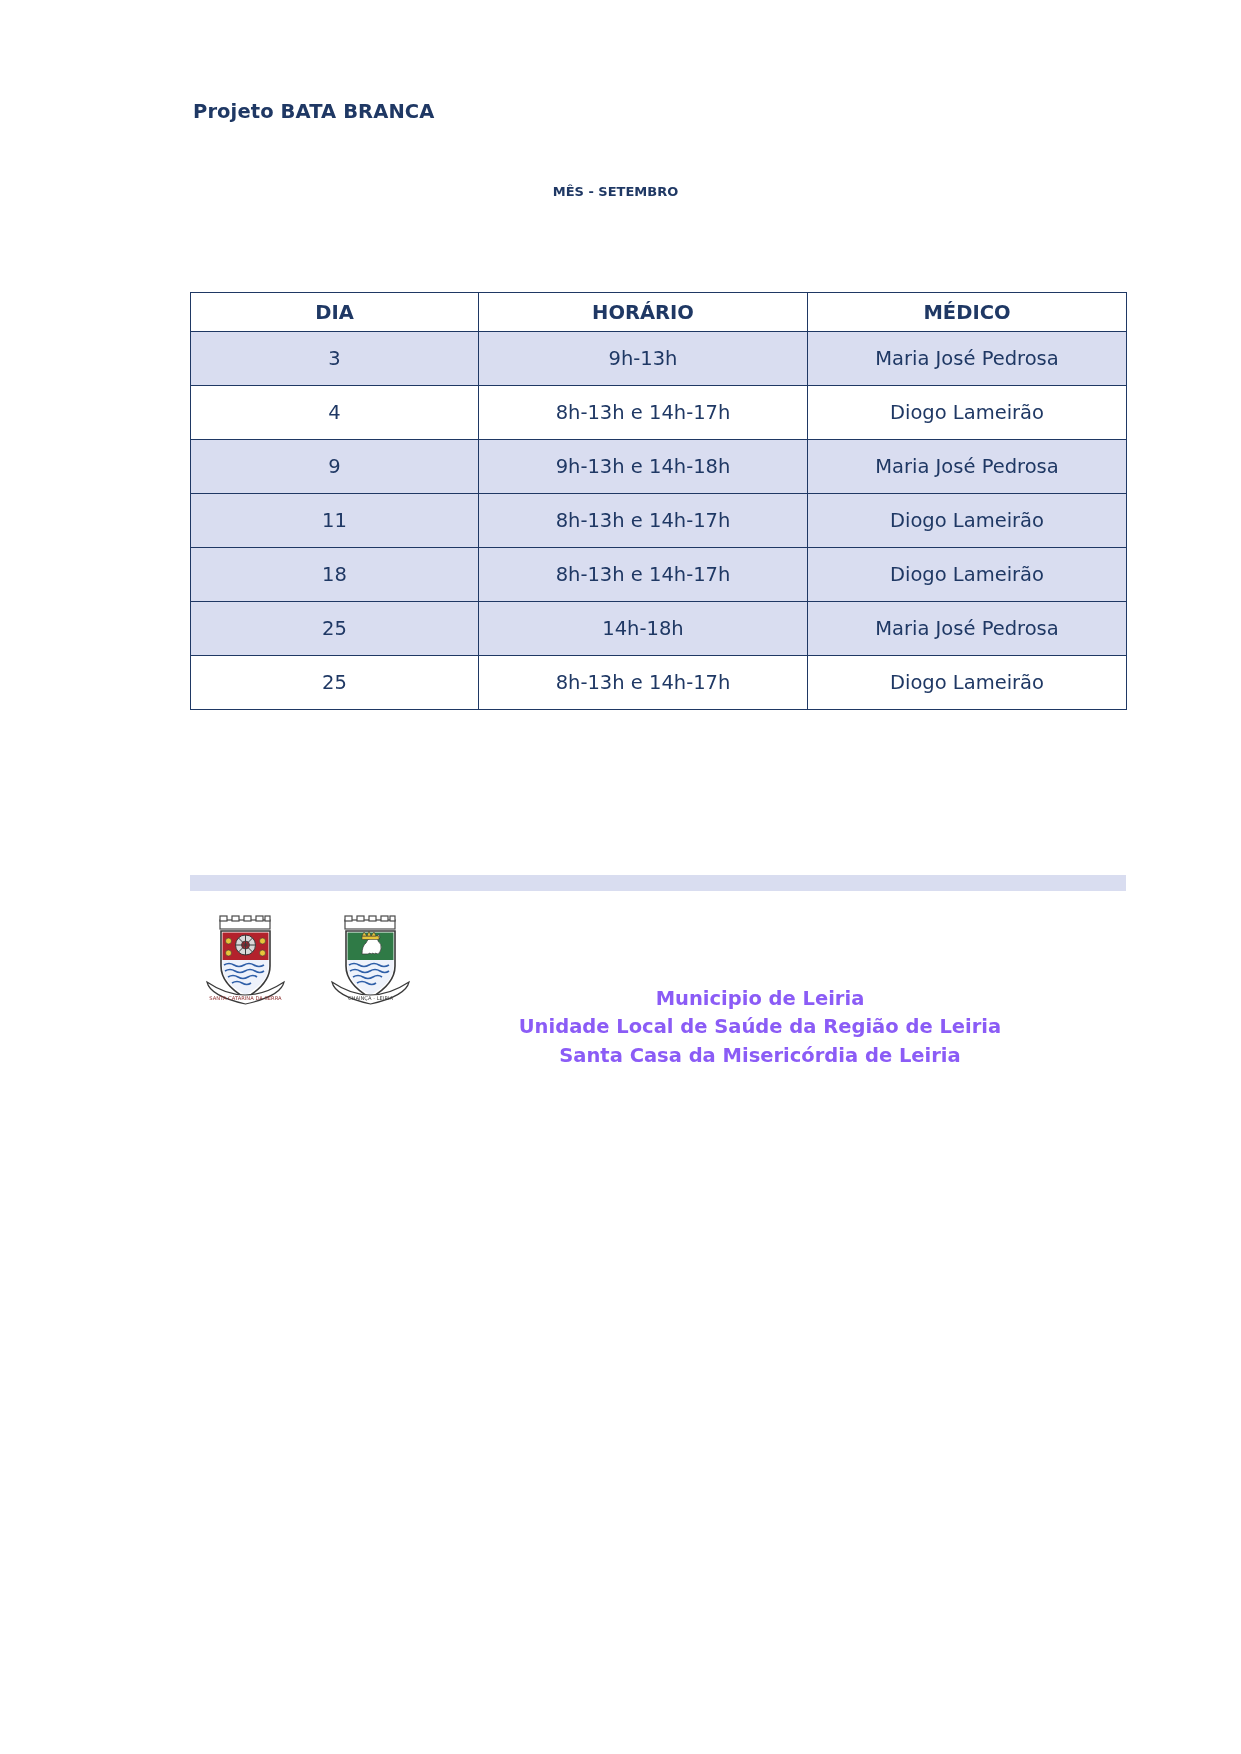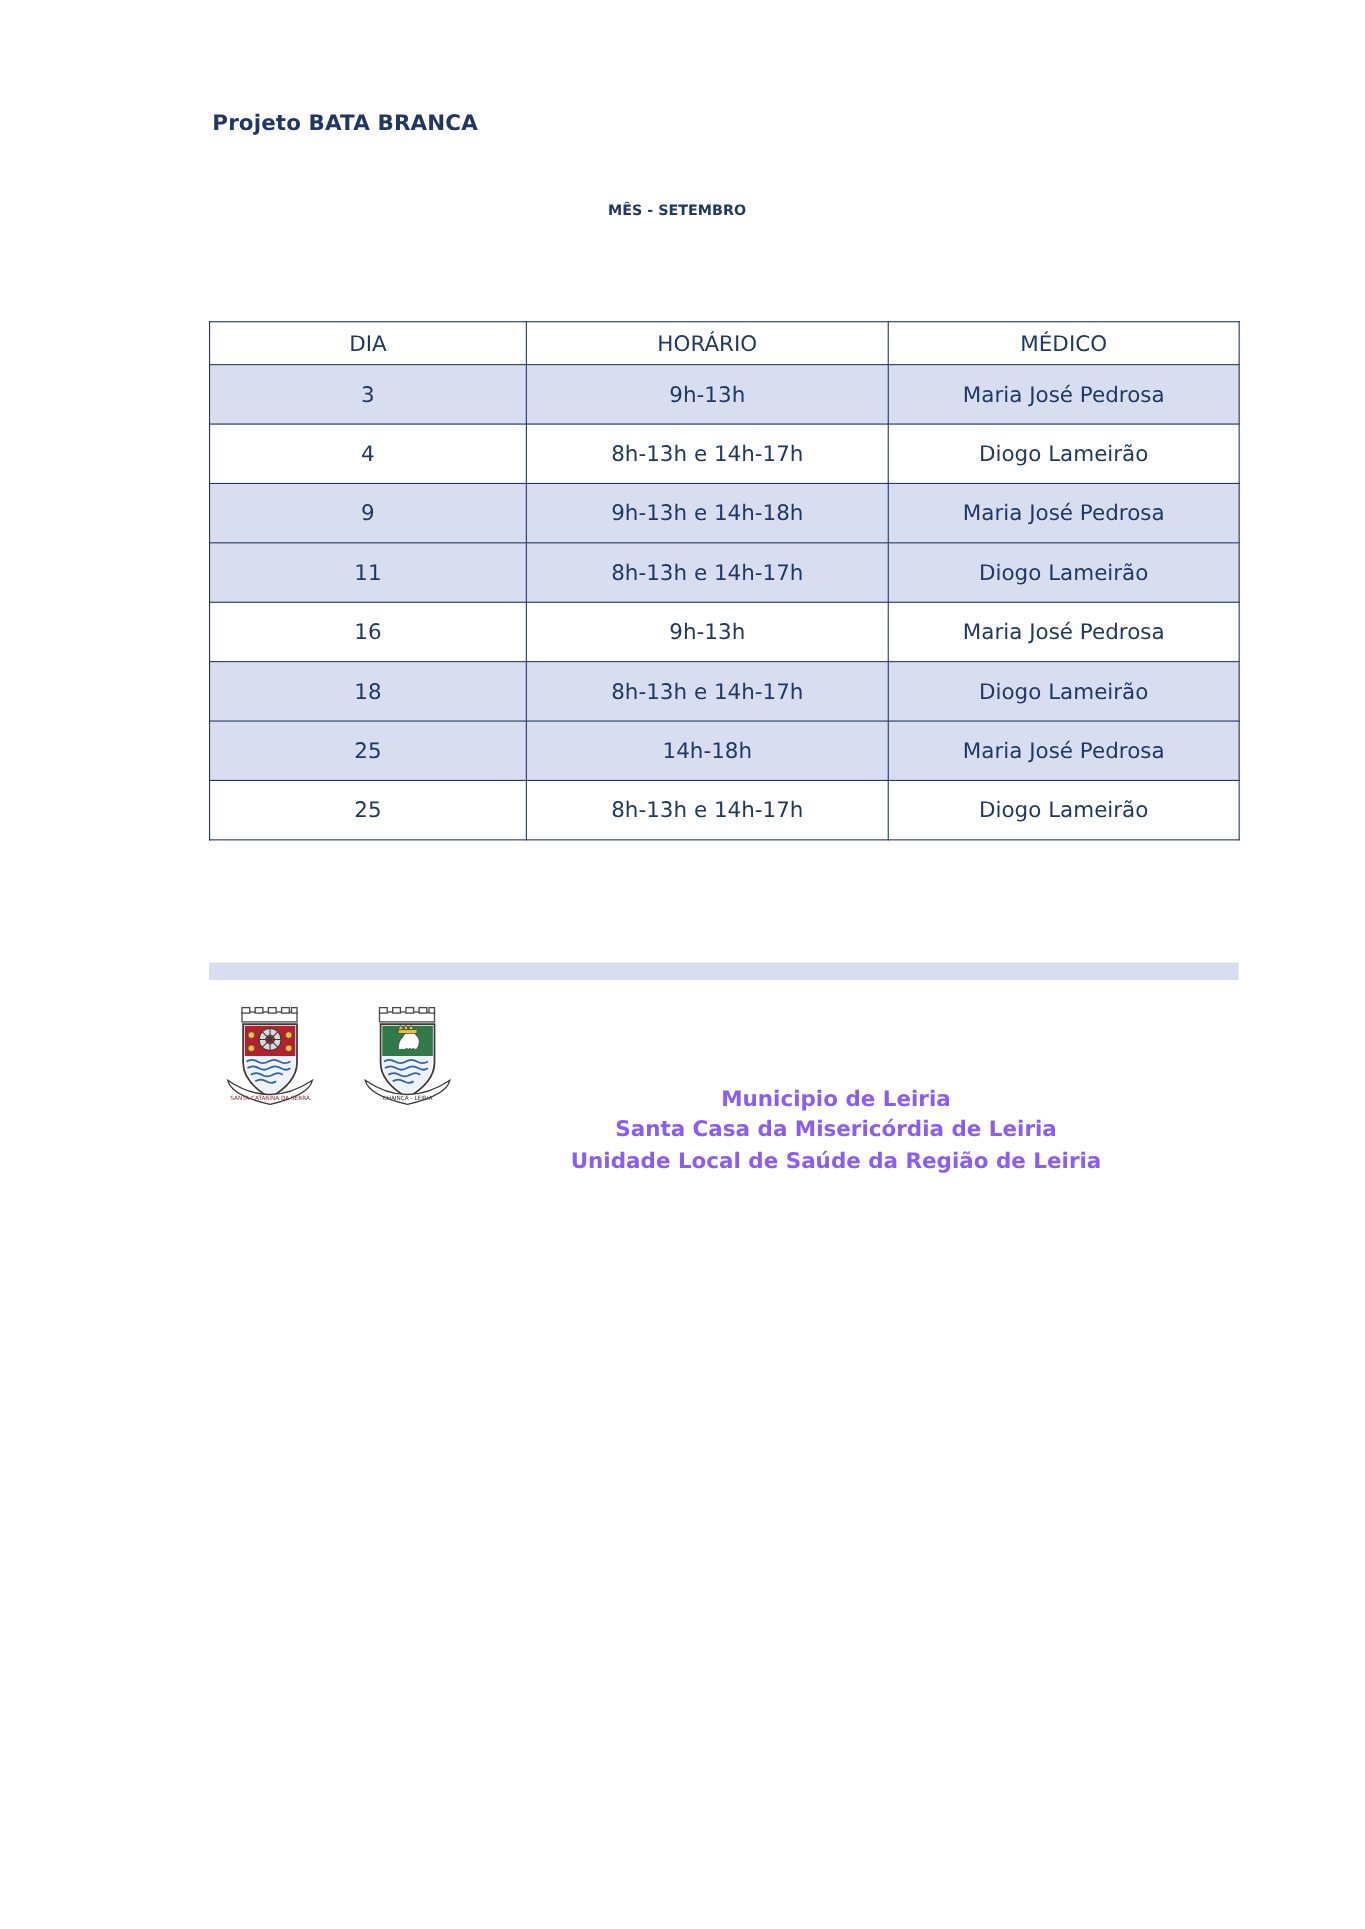--- a/index.html
+++ b/index.html
@@ -64,21 +64,21 @@
   table.schedule td {
     border: 1px solid #1f3864;
     height: 53px;
     text-align: center;
     vertical-align: middle;
     font-size: 19.5px;
     color: #1f3864;
     padding: 0;
   }
   table.schedule th {
-    font-weight: normal;
+    font-weight: bold;
     background: #ffffff;
     height: 38px;
   }
   table.schedule tr.alt td {
     background: #d9ddf0;
   }
   .footer-bar {
     position: absolute;
     left: 190px;
     top: 875px;
@@ -139,25 +139,20 @@
       <tr class="alt">
         <td>9</td>
         <td>9h-13h e 14h-18h</td>
         <td>Maria José Pedrosa</td>
       </tr>
       <tr class="alt">
         <td>11</td>
         <td>8h-13h e 14h-17h</td>
         <td>Diogo Lameirão</td>
       </tr>
-      <tr>
-        <td>16</td>
-        <td>9h-13h</td>
-        <td>Maria José Pedrosa</td>
-      </tr>
       <tr class="alt">
         <td>18</td>
         <td>8h-13h e 14h-17h</td>
         <td>Diogo Lameirão</td>
       </tr>
       <tr class="alt">
         <td>25</td>
         <td>14h-18h</td>
         <td>Maria José Pedrosa</td>
       </tr>
@@ -245,17 +240,17 @@
         <path d="M35 63 q5 -3 10 0 t10 0 t9 0"></path>
         <path d="M39 69 q5 -3 10 0 t9 0"></path>
       </g>
       <path d="M14 68 q38 26 77 0 q-3 14 -38.5 22 Q17 82 14 68 Z" fill="#ffffff" stroke="#3a3a3a" stroke-width="1.2"></path>
       <text x="52.5" y="86" font-family="'DejaVu Sans', sans-serif" font-size="5.2" fill="#3a3a3a" text-anchor="middle">CHAINÇA - LEIRIA</text>
     </svg>
   </div>
 
   <div class="footer-text">
     <div>Municipio de Leiria</div>
+    <div>Unidade Local de Saúde da Região de Leiria</div>
     <div>Santa Casa da Misericórdia de Leiria</div>
-    <div>Unidade Local de Saúde da Região de Leiria</div>
   </div>
 
 </div>
 
 </body></html>

